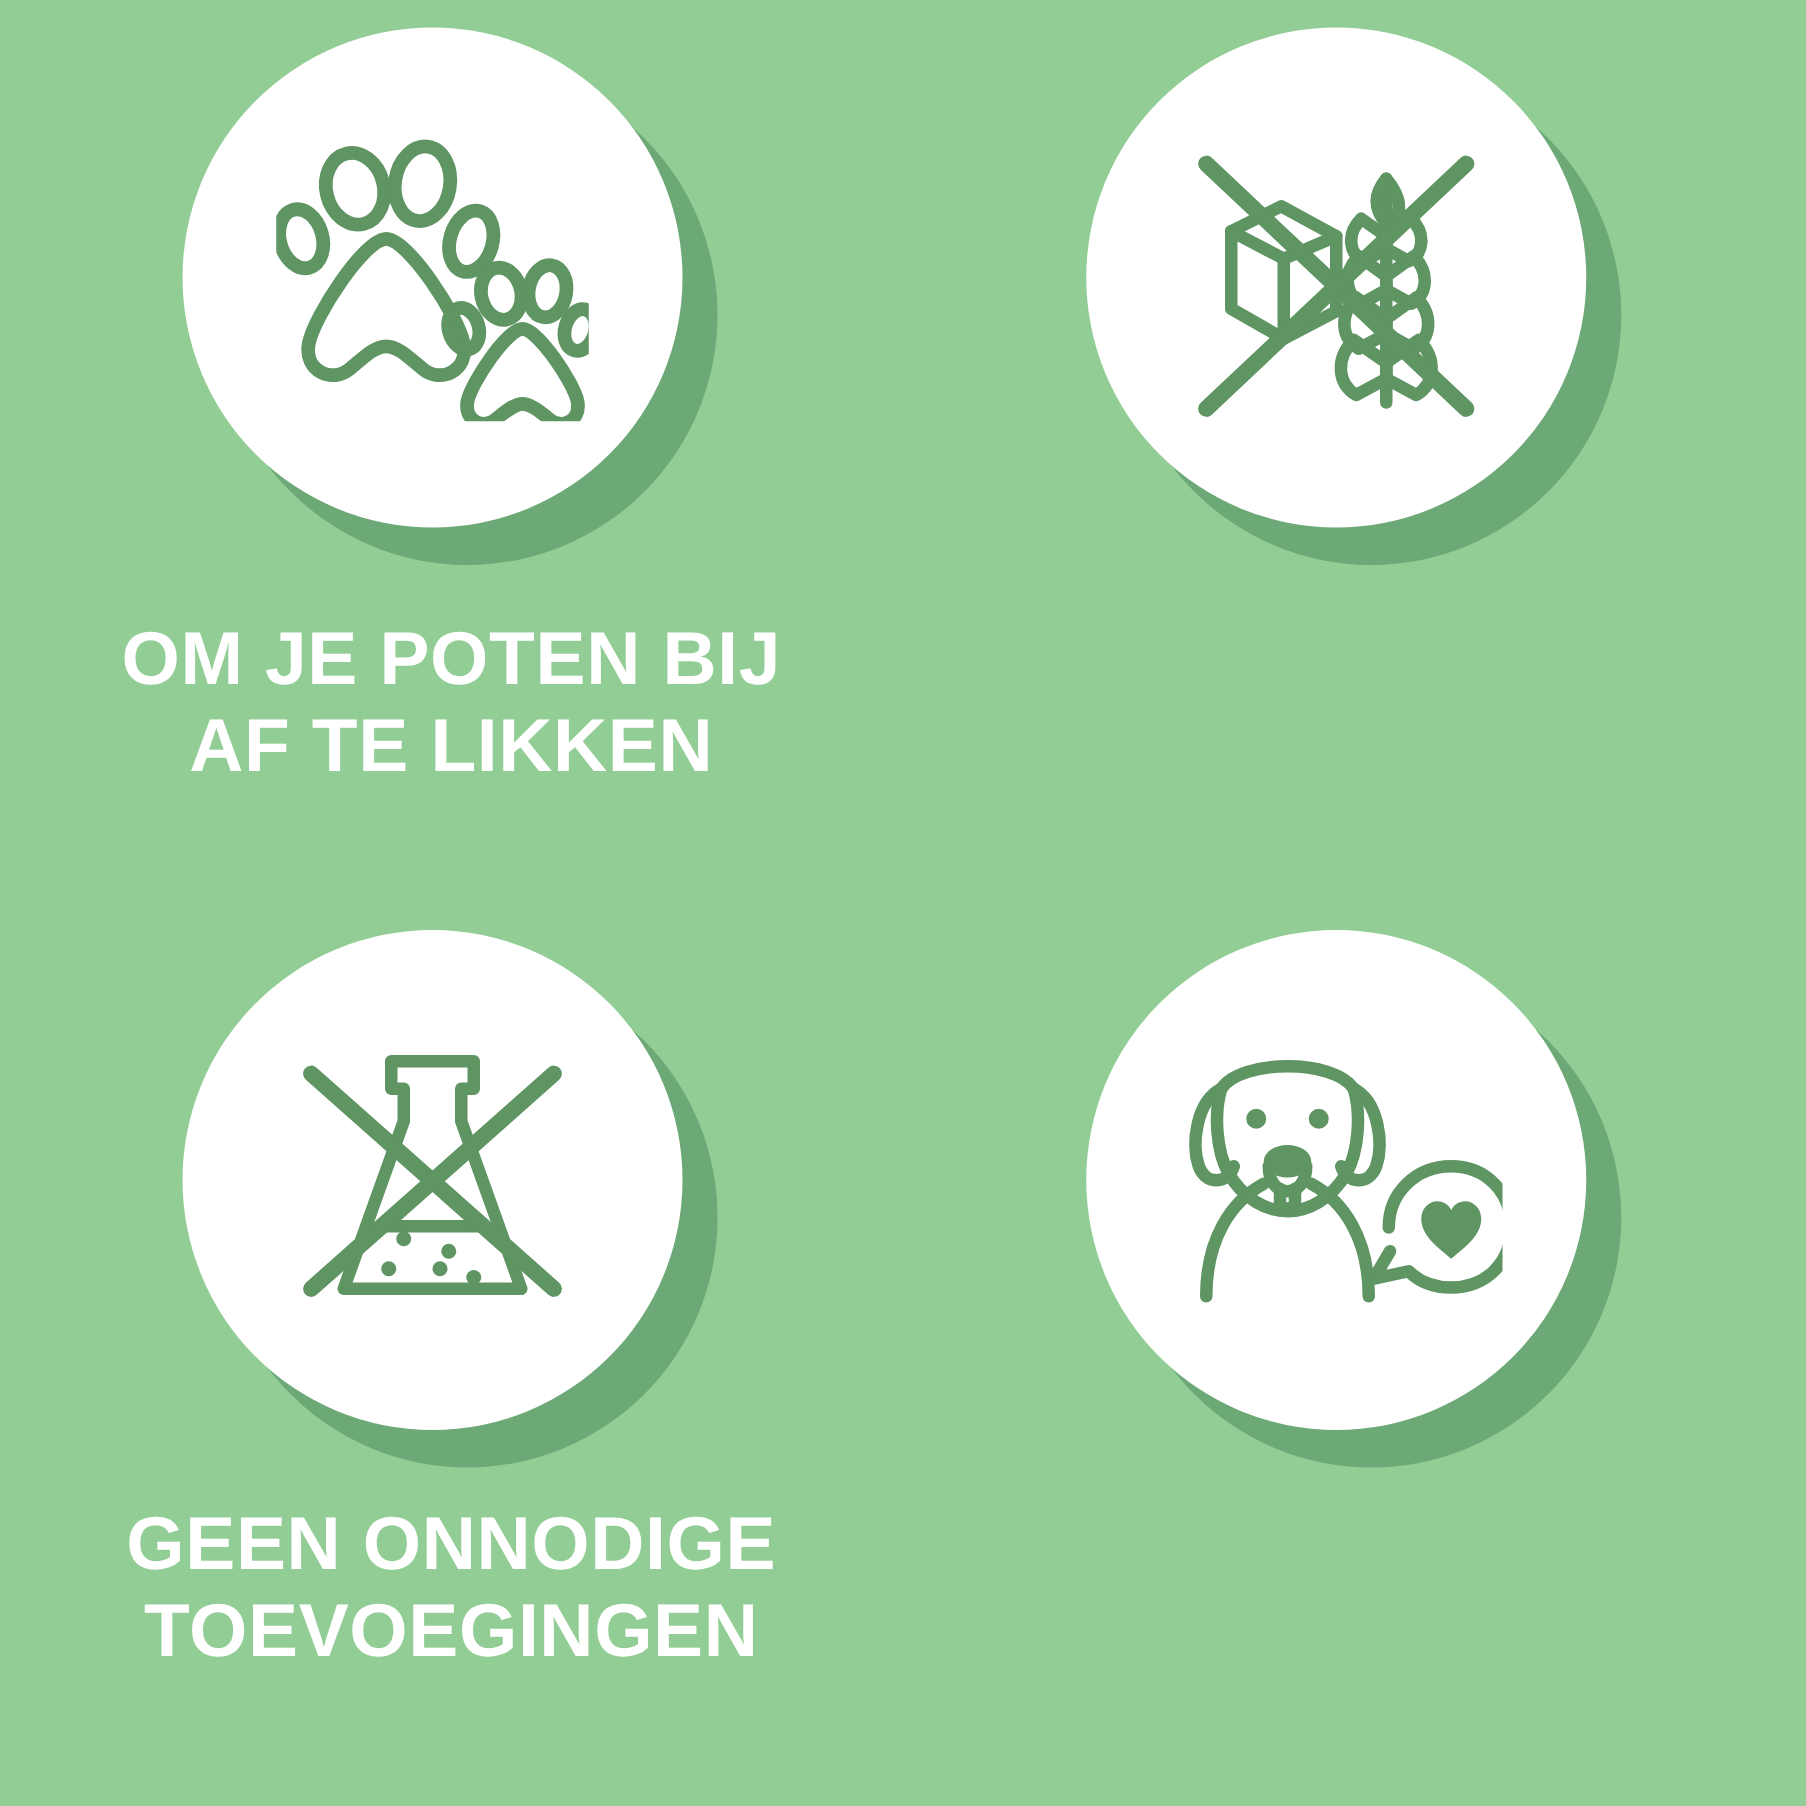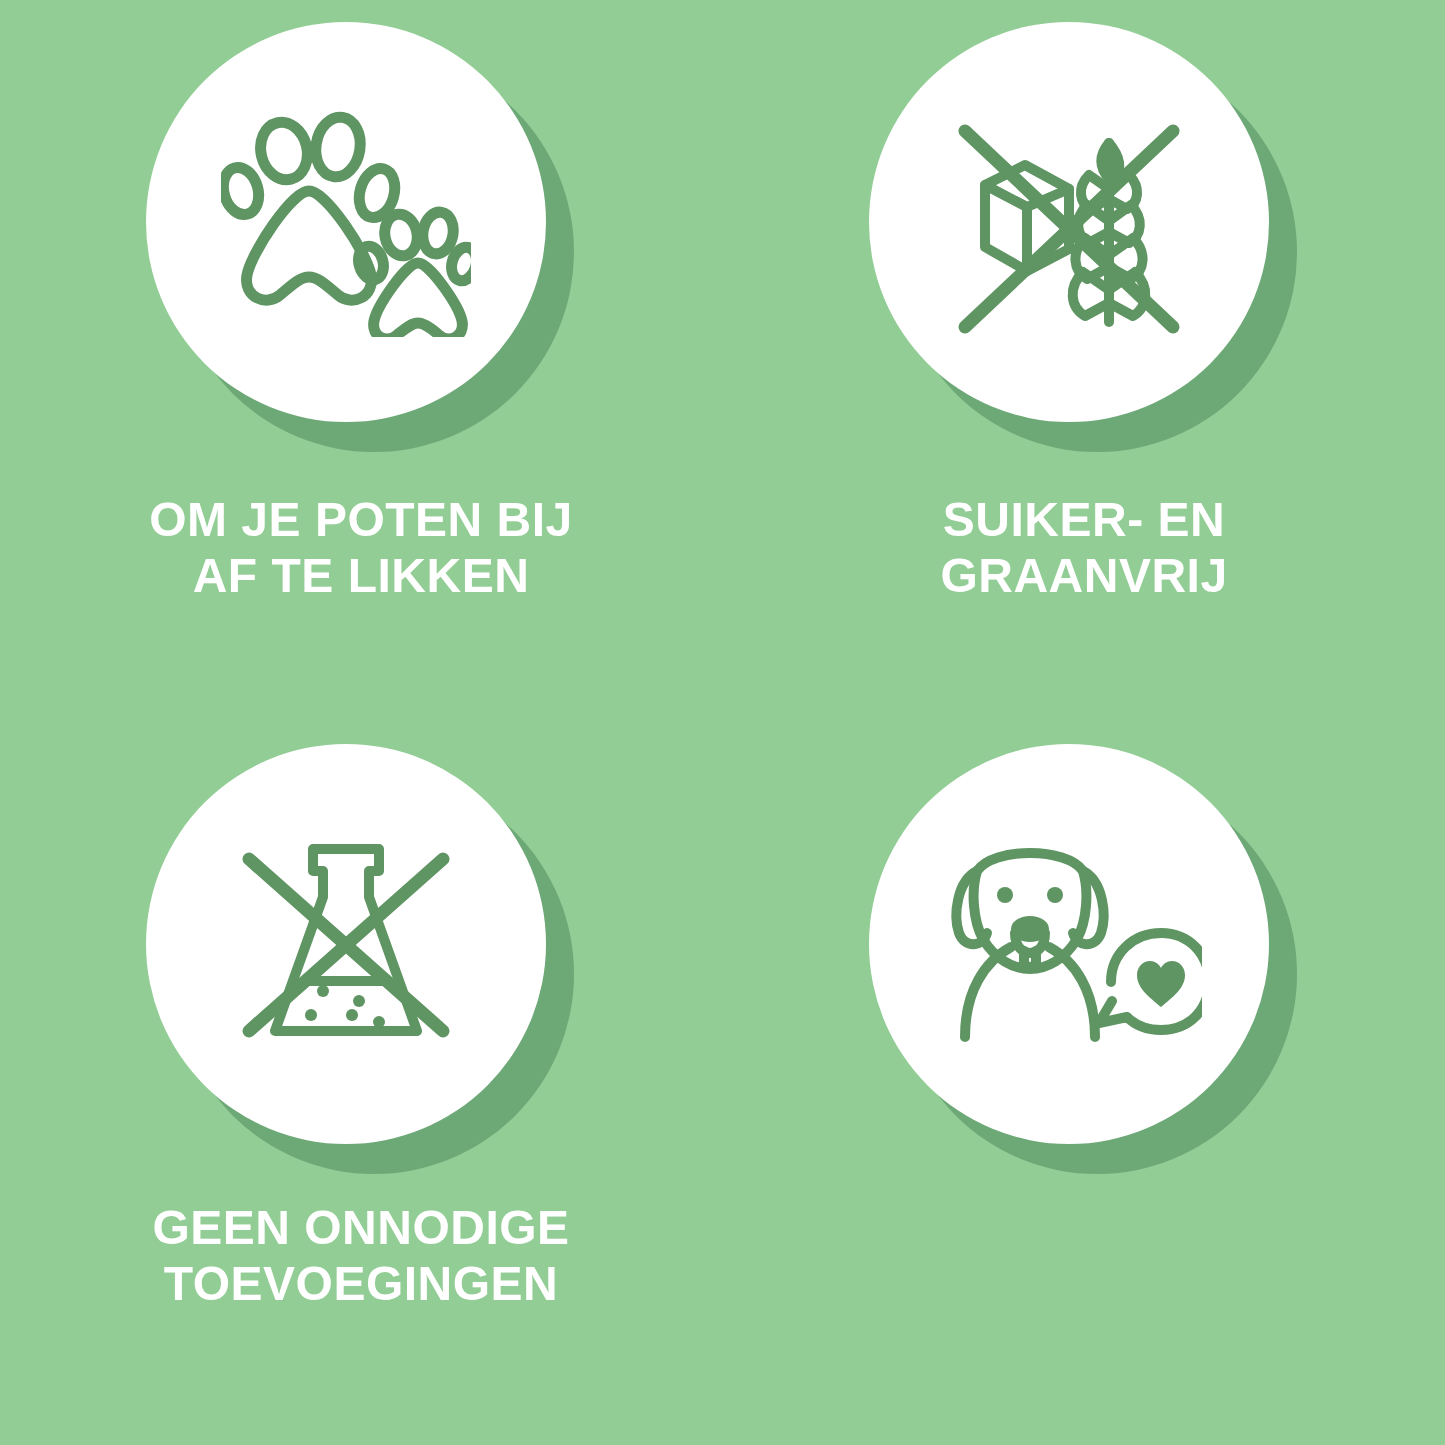--- a/index.html
+++ b/index.html
@@ -66,21 +66,21 @@
   }
 
   
   .caption {
     position: absolute;
     left: 0;
     right: 0;
     top: 492px;
     text-align: center;
     color: #ffffff;
-    font-size: 48px;
+    font-size: 60px;
     font-weight: 700;
     line-height: 1.16;
     letter-spacing: 0.5px;
     text-transform: uppercase;
     padding: 0 28px;
     box-sizing: border-box;
     white-space: pre-line;
   }
   .feature.r1 .caption {
     top: 478px;
@@ -152,22 +152,20 @@
             </g>
           </g>
 
           <g stroke="#5f9463" stroke-width="13" stroke-linecap="round">
             <line x1="26" y1="34" x2="234" y2="230"></line>
             <line x1="234" y1="34" x2="26" y2="230"></line>
           </g>
         </svg>
       </div>
     </div>
-    <div class="caption">SUIKER- EN
-GRAANVRIJ</div>
   </div>
 
   <div class="feature r1 c0">
     <div class="badge-wrap">
       <div class="badge-shadow"></div>
       <div class="badge-circle">
         <svg width="250" height="250" viewBox="0 0 250 250">
           <g fill="none" stroke="#5f9463" stroke-width="10" stroke-linecap="round" stroke-linejoin="round">
 
             <path d="M92 30 L158 30 L158 52 L148 52 L148 78 L196 212 L54 212 L102 78 L102 52 L92 52 Z"></path>

